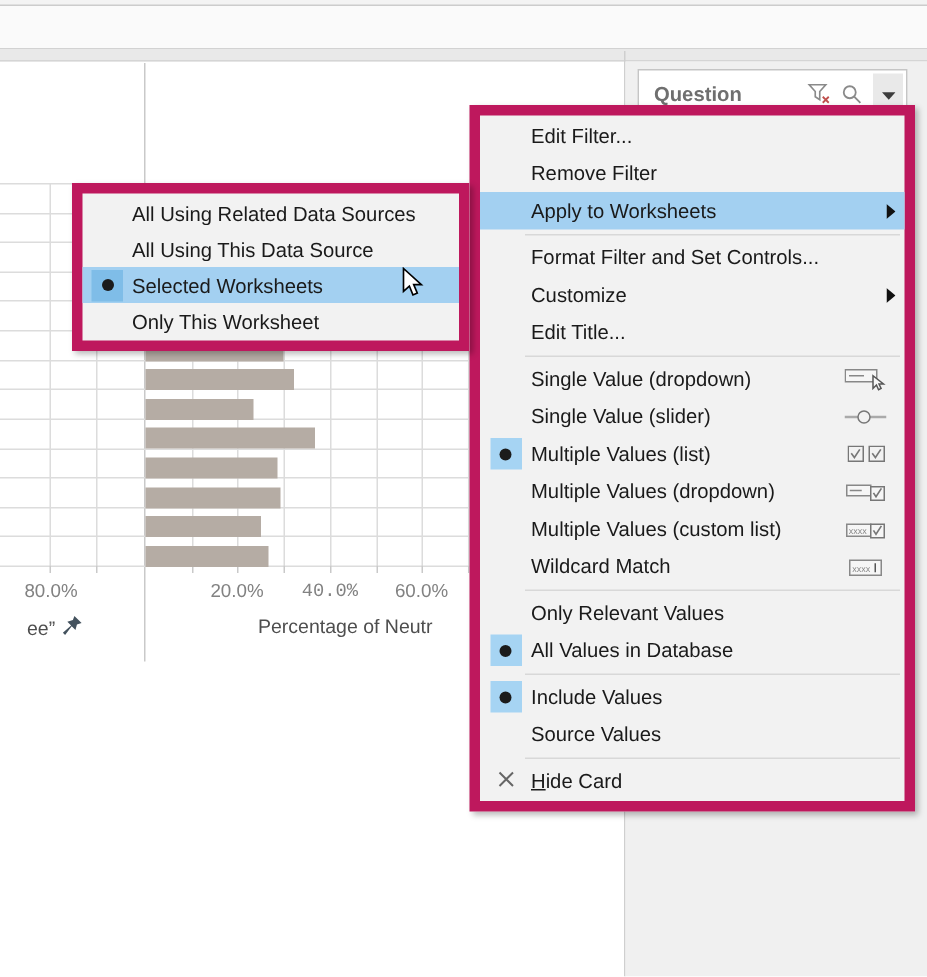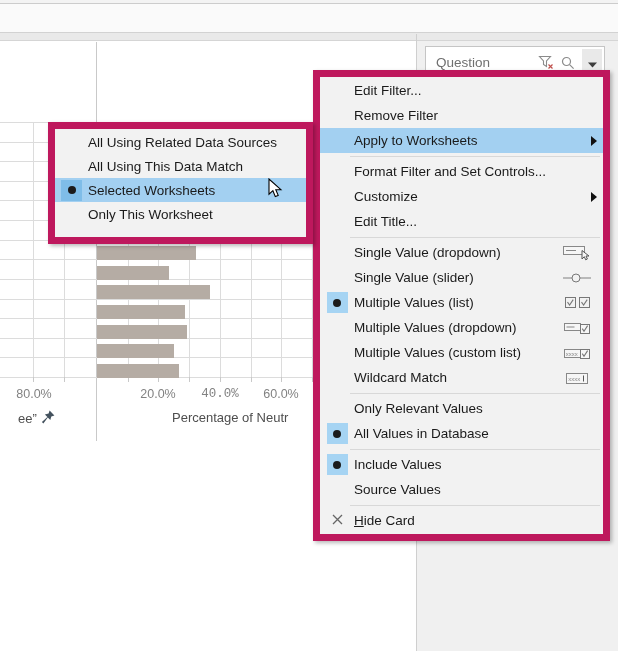--- a/index.html
+++ b/index.html
@@ -10,41 +10,41 @@
     -webkit-font-smoothing:antialiased;
   }
   
   .band-top{position:absolute;left:0;top:0;width:618px;height:3px;background:#f3f3f3;border-bottom:1px solid #cccccc;}
   .band-toolbar{position:absolute;left:0;top:4px;width:618px;height:28px;background:#fafafa;border-bottom:1px solid #d2d2d2;}
   .band-sub{position:absolute;left:0;top:33px;width:618px;height:7px;background:#e9e9e9;border-bottom:1px solid #d5d5d5;}
   
   .v-divider{position:absolute;left:416px;top:34px;width:1px;height:617px;background:#cfcfcf;}
   .right-panel{position:absolute;left:417px;top:41px;width:201px;height:610px;background:#f0f0f0;}
   
-  .filter-card{position:absolute;left:425px;top:46px;width:180px;height:33px;background:#ffffff;border:1px solid #c5c5c5;display:flex;align-items:center;box-sizing:border-box;}
+  .filter-card{position:absolute;left:425px;top:46px;width:180px;height:33px;background:#ffffff;border:1px solid #c5c5c5;display:flex;align-items:center;box-sizing:border-box;font-weight:bold;}
   .filter-card .title{flex:1;padding-left:10px;font-size:13.5px;color:#6f6f6f;white-space:nowrap;overflow:hidden;}
   .filter-card .ficon{display:flex;align-items:center;margin-right:7px;}
   .filter-card .dd-btn{width:20px;height:27px;background:#e9e9e9;display:flex;align-items:center;justify-content:center;margin-right:2px;cursor:default;}
   
   .gridline-h{position:absolute;left:0;width:416px;height:1px;background:#dcdcdc;}
   .gridline-v{position:absolute;top:122px;width:1px;height:255px;background:#dcdcdc;}
   .axis-line{position:absolute;left:96px;top:42px;width:1px;height:399px;background:#c9c9c9;}
   .tick{position:absolute;top:377px;width:1px;height:5px;background:#c9c9c9;}
   .bar{position:absolute;left:97px;height:14px;}
   .tick-label{position:absolute;top:387px;width:44px;text-align:center;font-size:12.5px;color:#828282;}
   .axis-title{position:absolute;top:410px;font-size:13px;color:#4e4e4e;white-space:nowrap;}
   .left-title{left:3px;display:flex;align-items:center;gap:4px;margin-left:15px;}
   .right-title{left:172px;}
   
   .menu,.submenu{
     position:absolute;background:#f2f2f2;border:7px solid #be185d;
     box-shadow:2px 2px 4px rgba(0,0,0,0.28);box-sizing:border-box;
   }
   .menu{left:313px;top:70px;width:297px;z-index:20;padding-top:1px;padding-bottom:1px;}
-  .submenu{left:48px;top:122px;width:265px;z-index:30;padding-top:1px;padding-bottom:11px;}
+  .submenu{left:48px;top:122px;width:265px;z-index:30;padding-top:1px;padding-bottom:1px;}
   .menu-row{height:25px;display:flex;align-items:center;font-size:13.5px;color:#1a1a1a;cursor:default;position:relative;}
   .submenu .menu-row{height:24px;}
   .menu-row.hl{background:#a3d0f1;}
   .gutter{width:34px;display:flex;align-items:center;justify-content:center;flex:0 0 34px;height:100%;}
   .submenu .gutter{width:33px;flex:0 0 33px;}
   .marker-sq{width:21px;height:21px;background:#a6d4f3;display:flex;align-items:center;justify-content:center;}
   .menu-row.hl .marker-sq{background:#7fbde8;}
   .bullet{width:8px;height:8px;border-radius:50%;background:#1b1b1b;}
   .menu-label{flex:1;white-space:nowrap;overflow:hidden;}
   .right-icon{margin-right:12px;display:flex;align-items:center;}
@@ -286,21 +286,21 @@
     </div>
   </div>
 
 <div class="submenu" id="sub-menu">
     <div class="menu-row">
       <span class="gutter"></span>
       <span class="menu-label">All Using Related Data Sources</span>
     </div>
     <div class="menu-row">
       <span class="gutter"></span>
-      <span class="menu-label">All Using This Data Match</span>
+      <span class="menu-label">All Using This Data Source</span>
     </div>
     <div class="menu-row hl">
       <span class="gutter">
         <span class="marker-sq">
           <span class="bullet"></span>
         </span>
       </span>
       <span class="menu-label">Selected Worksheets</span>
     </div>
     <div class="menu-row">

